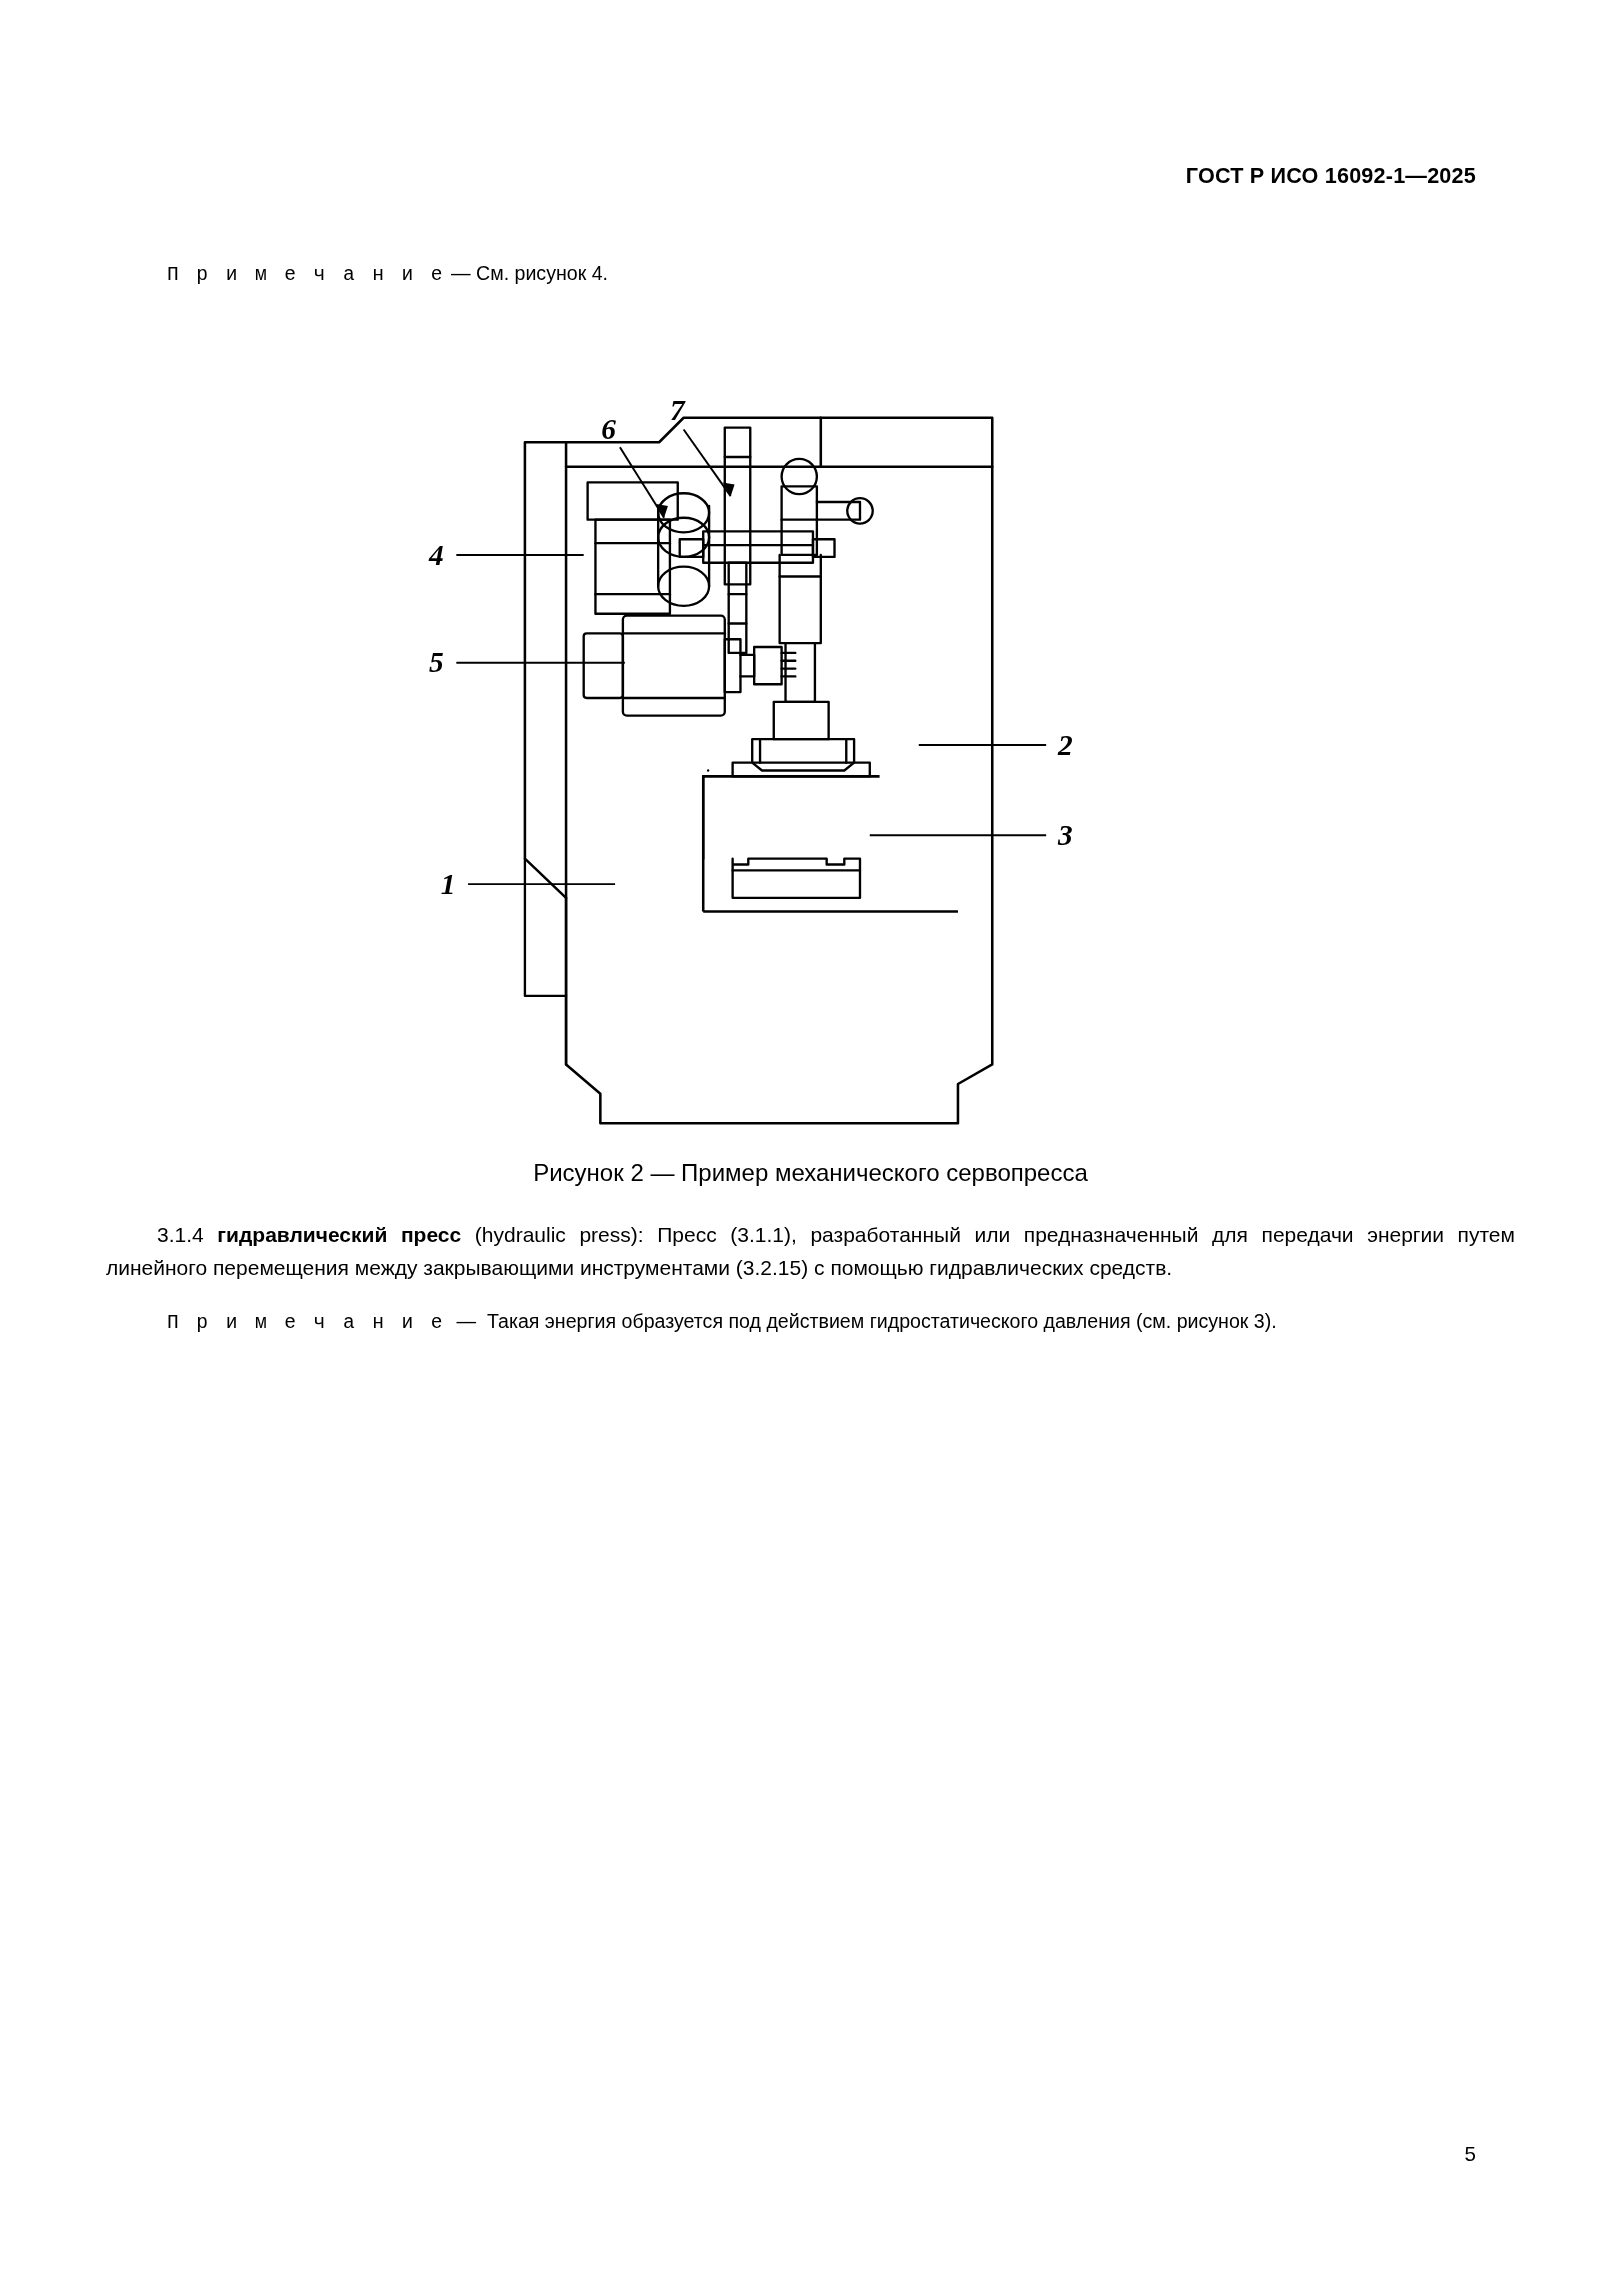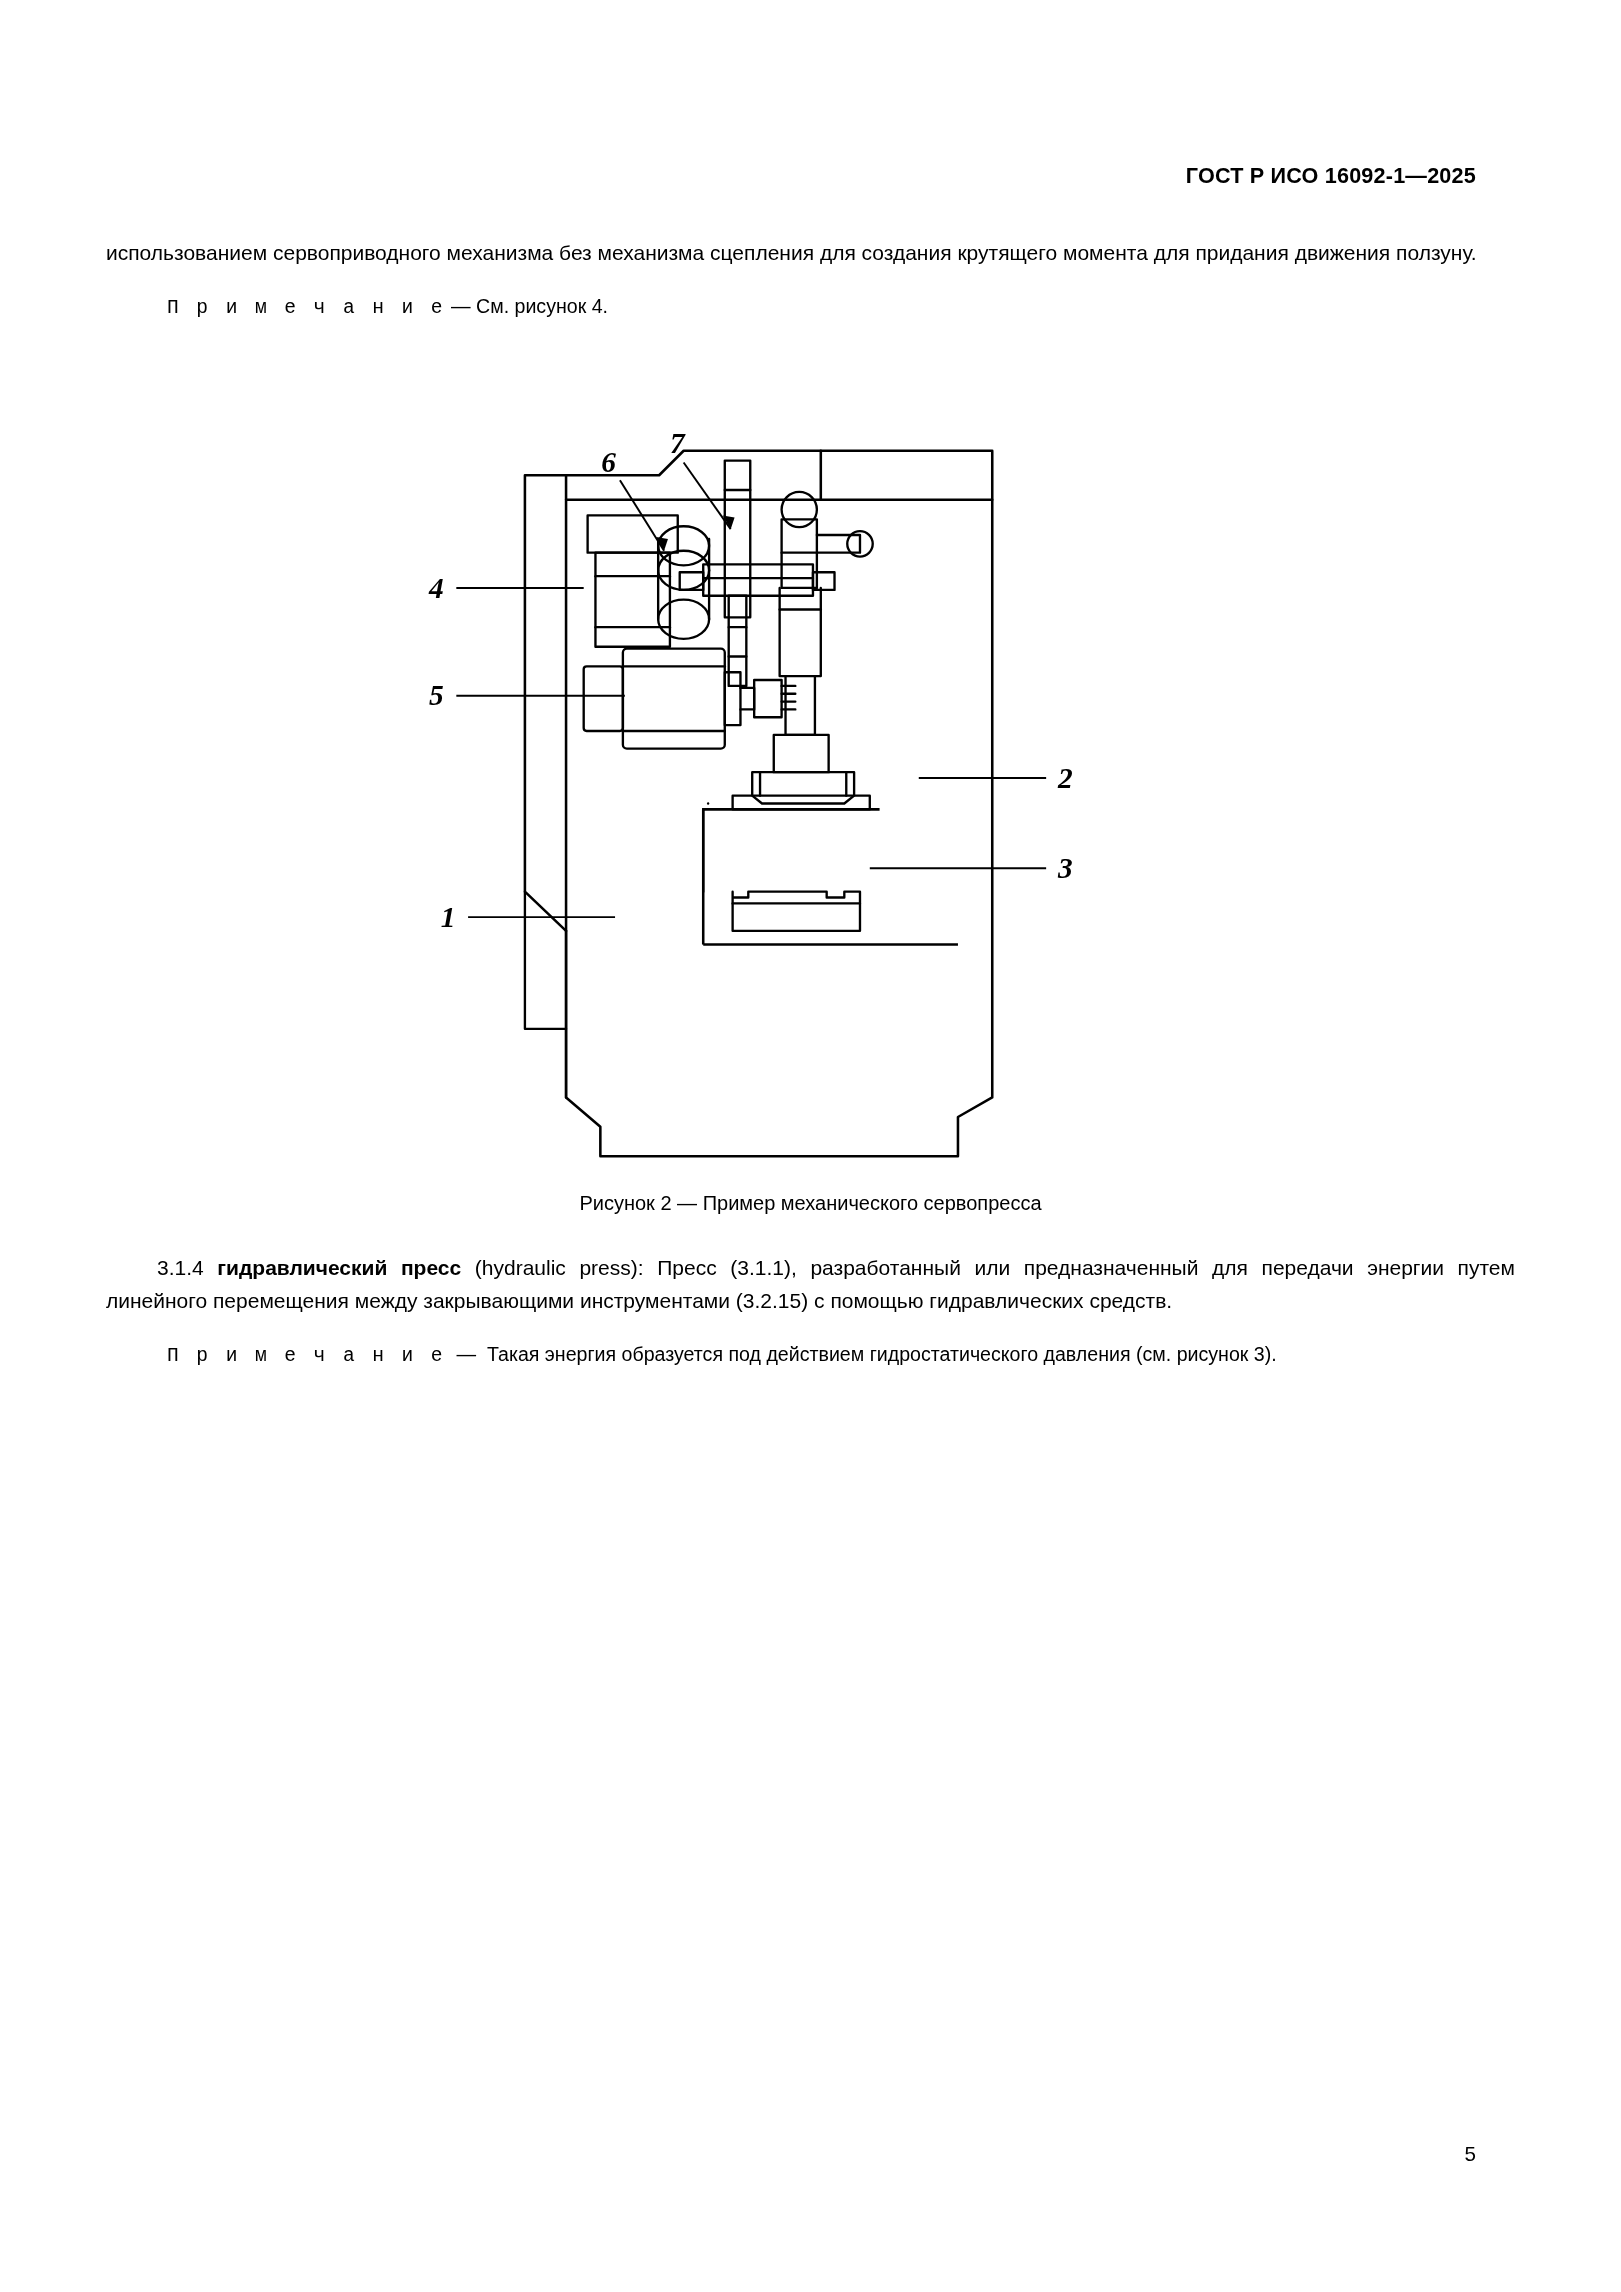--- a/index.html
+++ b/index.html
@@ -62,21 +62,21 @@
     margin: 0 auto;
   }
   .fig-key {
     margin-top: 5.9px;
     font-size: 17px;
     line-height: 25.5px;
     text-align: center;
   }
   .fig-caption {
     margin-top: 25.5px;
-    font-size: 20px;
+    font-size: 24px;
     text-align: center;
   }
   .para-block {
     margin-top: 45px;
   }
   .para-block p.body-text {
     text-indent: 0;
   }
   .indent {
     display: inline-block;
@@ -100,21 +100,20 @@
 </style>
 </head>
 <body>
 
 <div class="page">
 
   <div class="header">ГОСТ Р ИСО 16092-1—2025</div>
 
   <div class="content">
 
-    <p class="body-text">использованием сервоприводного механизма без механизма сцепления для создания крутящего момента для придания движения ползуну.</p>
 
     <div class="note">
       <span class="spaced">П р и м е ч а н и е</span>
       <span>—</span>
       <span>См. рисунок 4.</span>
     </div>
 
     <div class="fig-wrap">
       <svg class="fig-svg" width="1078" height="823" viewBox="0 0 1100 840">
         <g fill="none" stroke="#000000" stroke-width="2.4" stroke-linejoin="round" stroke-linecap="round">

